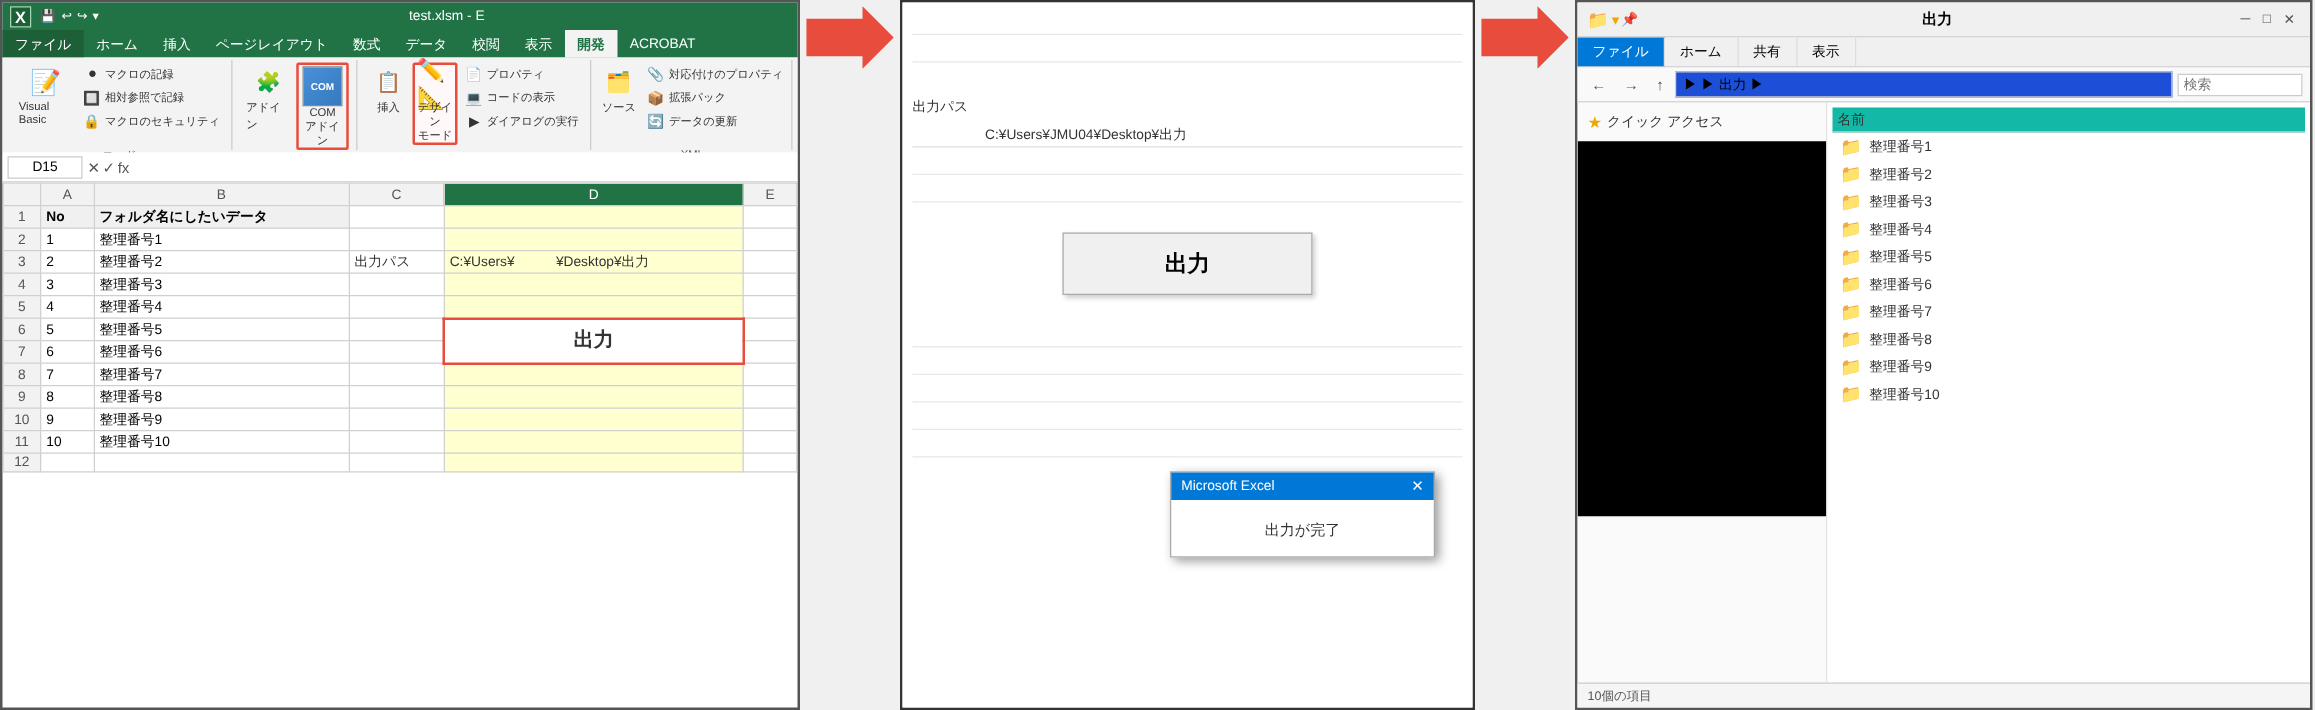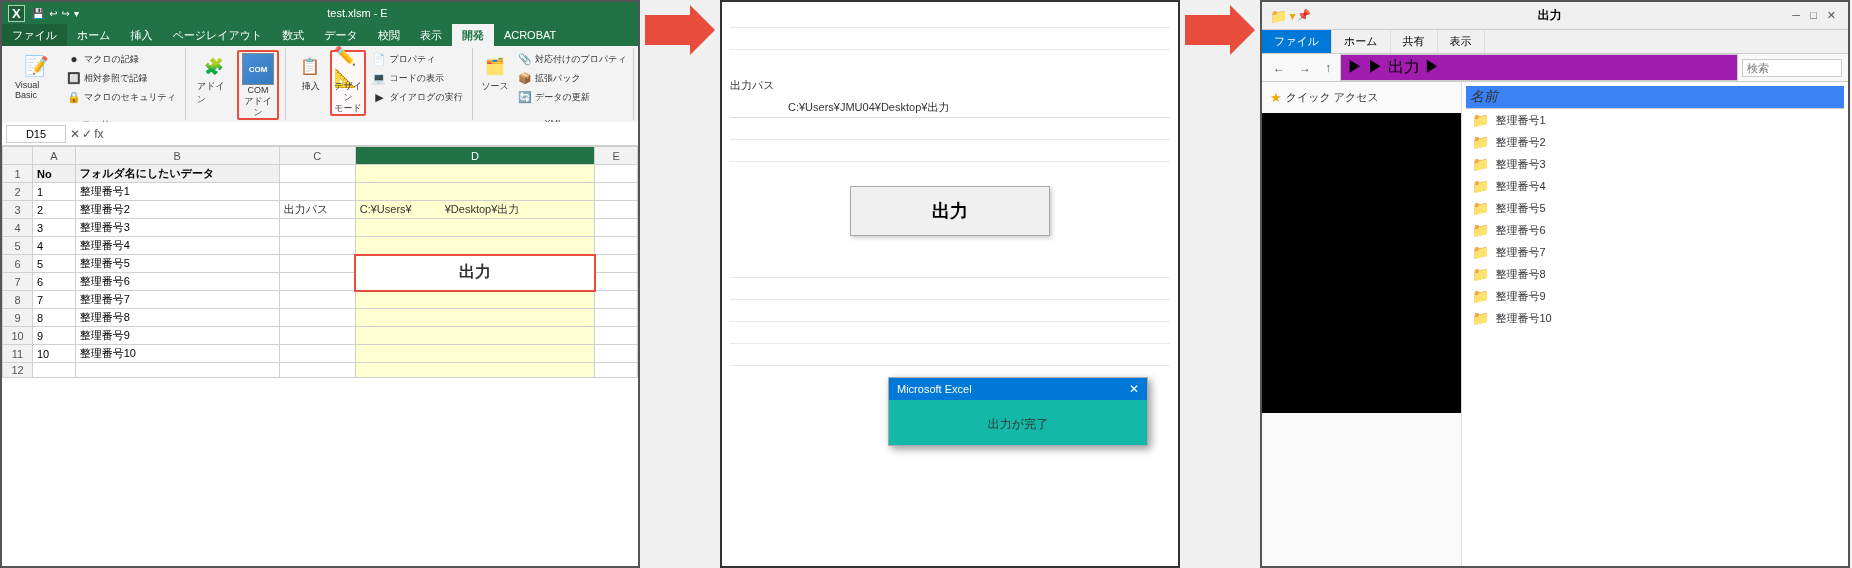--- a/index.html
+++ b/index.html
@@ -292,24 +292,24 @@
       font-size: 18px;
       font-weight: bold;
       cursor: pointer;
     }
 
     
     .excel-dialog {
       position: absolute;
       bottom: 120px;
       right: 30px;
-      background: #14b8a6;
+      background: #ffffff;
       border: 1px solid #aaa;
       box-shadow: 3px 3px 8px rgba(0,0,0,0.4);
-      width: 260px;
+      width: 212px;
       z-index: 10;
     }
     .excel-dialog-title {
       background: #0078d7;
       color: white;
       padding: 4px 8px;
       display: flex;
       align-items: center;
       justify-content: space-between;
       font-size: 11px;
@@ -403,23 +403,23 @@
       border: 1px solid transparent;
       background: none;
       cursor: pointer;
       padding: 2px 4px;
       font-size: 12px;
       color: #555;
     }
     .address-bar {
       flex: 1;
       border: 1px solid #ccc;
-      background: #a21caf;
+      background: #1d4ed8;
       padding: 2px 6px;
-      font-size: 16px;
+      font-size: 11px;
       display: flex;
       align-items: center;
       gap: 4px;
     }
     .search-bar {
       width: 100px;
       border: 1px solid #ccc;
       padding: 2px 4px;
       font-size: 11px;
     }
@@ -455,24 +455,23 @@
     .explorer-main {
       flex: 1;
       overflow-y: auto;
       background: white;
       padding: 4px;
     }
     .explorer-col-header {
       display: flex;
       border-bottom: 1px solid #ccc;
       padding: 2px 4px;
-      font-size: 14px;
+      font-size: 11px;
       color: #333;
-      background: #3b82f6;
-      font-style: italic;
+      background: #14b8a6;
     }
     .col-name { flex: 1; }
     .folder-list { display: flex; flex-direction: column; }
     .folder-item {
       display: flex;
       align-items: center;
       gap: 6px;
       padding: 3px 6px;
       font-size: 11px;
       cursor: pointer;
@@ -887,13 +886,16 @@
           <span class="folder-name">整理番号9</span>
         </div>
         <div class="folder-item">
           <span class="folder-icon">📁</span>
           <span class="folder-name">整理番号10</span>
         </div>
       </div>
     </div>
   </div>
 
+  <div class="explorer-status">
+    <span>10個の項目</span>
+  </div>
 </div>
 
 </body></html>

